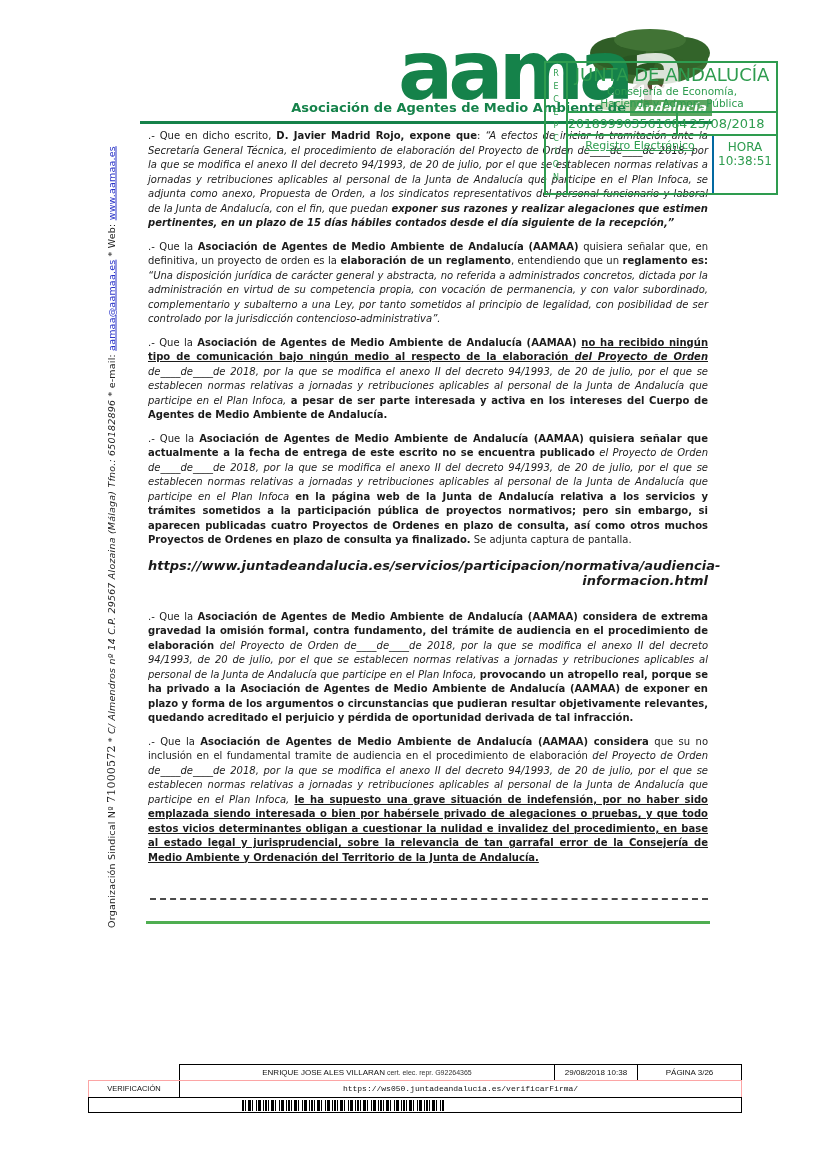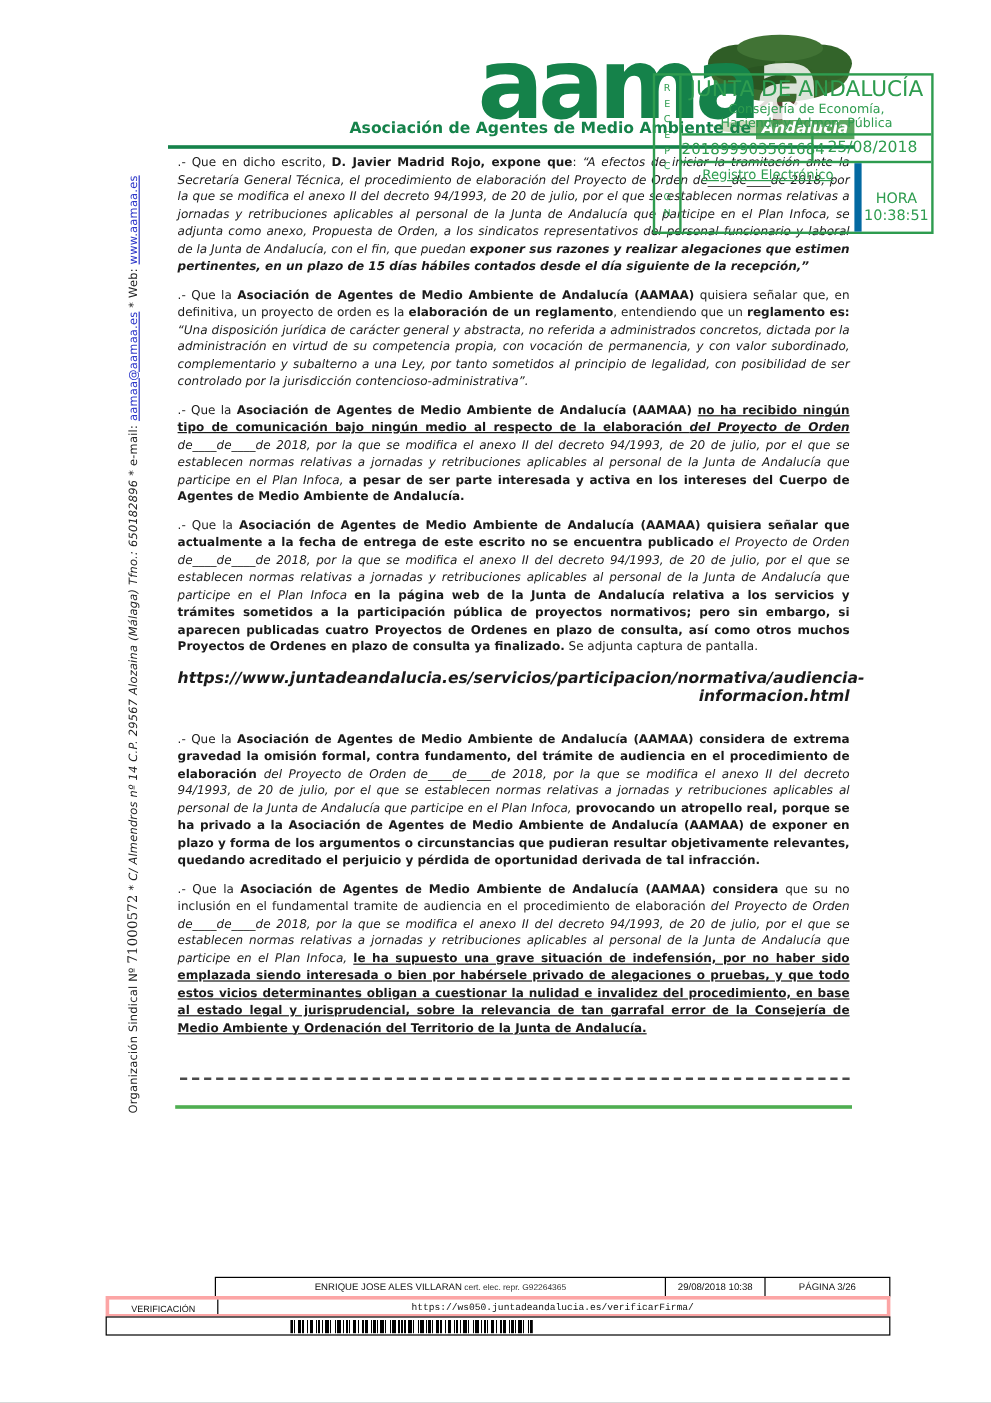--- a/index.html
+++ b/index.html
@@ -45,21 +45,21 @@
   .stamp-main { flex:1; display:flex; flex-direction:column; }
   .stamp-head { height:50px; border-bottom:2px solid #2E9C4F; text-align:center; padding-top:1px; }
   .stamp-title { font-size:18px; line-height:21px; white-space:nowrap; }
   .stamp-dept  { font-size:10.5px; line-height:12px; }
   .stamp-row2 { display:flex; height:23px; border-bottom:2px solid #2E9C4F; }
   .stamp-num  { width:110px; border-right:2px solid #2E9C4F; font-size:12.5px; line-height:21px; text-align:center; white-space:nowrap; }
   .stamp-date { flex:1; font-size:13px; line-height:21px; text-align:center; white-space:nowrap; }
   .stamp-row3 { flex:1; display:flex;border-radius:28px; }
   .stamp-reg  { flex:1; text-align:center; padding-top:3px; font-size:11px; }
   .stamp-reg span { text-decoration:underline; }
-  .stamp-hora { width:64px; border-left:6px solid #0369a1; text-align:center; font-size:12px; line-height:14px; padding-top:22px; }
+  .stamp-hora { width:64px; border-left:2px solid #0369a1; text-align:center; font-size:12px; line-height:14px; padding-top:4px; }
 
   
   .body-col { position:absolute; left:148px; top:129px; width:560px; z-index:1; }
   .para { font-size:10px; line-height:14.5px; text-align:justify; margin-bottom:9px; }
   .rn {}
   .rb  { font-weight:bold; }
   .ri  { font-style:italic; }
   .rbi { font-weight:bold; font-style:italic;margin-top:44px; }
   .rbu { font-weight:bold; text-decoration:underline; }
   .rbiu{ font-weight:bold; font-style:italic; text-decoration:underline; }
@@ -68,21 +68,21 @@
   .dashed-rule { position:absolute; left:150px; top:898px; width:558px; border-top:2px dashed #4a4a4a; z-index:1; }
   .green-rule  { position:absolute; left:146px; top:921px; width:564px; height:3px; background:#4FAE51; z-index:1; }
 
   
   .footer { position:absolute; left:88px; top:1064px; width:654px; z-index:2; font-family:"Liberation Sans", sans-serif; color:#111; }
   .f-row1 { margin-left:91px; width:563px; display:flex; border:1px solid #000; height:17px; background:#fff; }
   .f-name { width:375px; border-right:1px solid #000; text-align:center; font-size:8px; line-height:15px; white-space:nowrap; overflow:hidden; }
   .f-name .cert { font-size:7px; color:#333; }
   .f-dt   { width:83px;  border-right:1px solid #000; text-align:center; font-size:8px; line-height:15px; }
   .f-page { flex:1; text-align:center; font-size:8px; line-height:15px; }
-  .f-row2 { display:flex; border:3px solid #fca5a5; margin-top:-1px; height:18px; background:#fff; }
+  .f-row2 { display:flex; border:1px solid #fca5a5; margin-top:-1px; height:18px; background:#fff; }
   .f-verif{ width:91px;  border-right:1px solid #000; text-align:center; font-size:7.5px; line-height:16px; }
   .f-code { width:272px; border-right:1px solid #000; text-align:center; font-size:10.5px; font-weight:700; letter-spacing:0.5px; line-height:16px; }
   .f-url  { flex:1; text-align:center; font-size:8px; line-height:16px;font-family:Liberation Mono, monospace; }
   .f-row3 { border:1px solid #000; margin-top:-1px; height:16px; background:#fff; }
   .barcode {
     width:202px; height:11px; margin:2px 0 0 153px;
     background:repeating-linear-gradient(90deg,
       #000 0 2px,  #fff 2px 3px,
       #000 3px 4px, #fff 4px 6px,
       #000 6px 9px, #fff 9px 10px,

